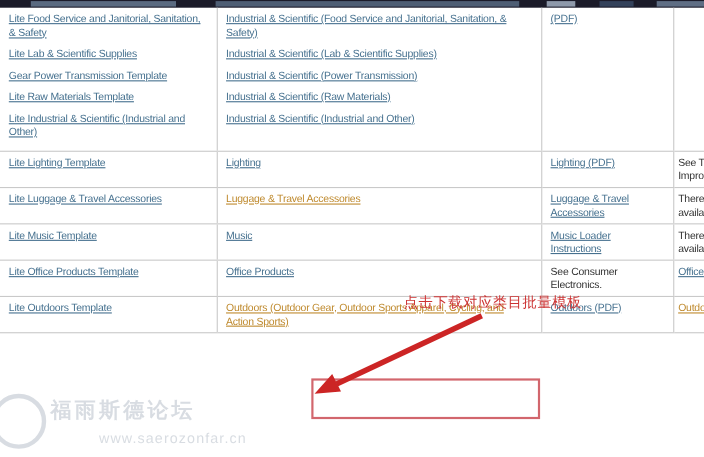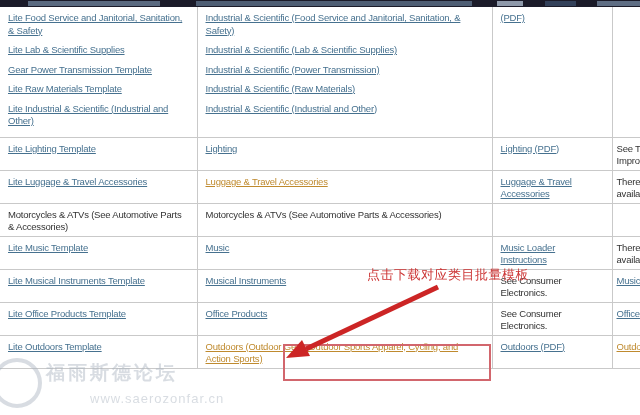--- a/index.html
+++ b/index.html
@@ -103,43 +103,31 @@
   <tr style="height:28px">
     <td class="c1"><a class="lnk">Lite Luggage &amp; Travel Accessories</a></td>
     <td class="c2"><a class="lnk visited">Luggage &amp; Travel Accessories</a></td>
     <td class="c3"><a class="lnk">Luggage &amp; Travel Accessories</a></td>
     <td class="c4">
       <span class="plain">There</span><br>
       <span class="plain">availa</span>
     </td>
   </tr>
 
-  <tr style="height:28px">
-    <td class="c1"><span class="plain">Motorcycles &amp; ATVs (See Automotive Parts &amp; Accessories)</span></td>
-    <td class="c2"><span class="plain nowrap">Motorcycles &amp; ATVs (See Automotive Parts &amp; Accessories)</span></td>
-    <td class="c3"></td>
-    <td class="c4"></td>
-  </tr>
 
   <tr style="height:29px">
     <td class="c1"><a class="lnk">Lite Music Template</a></td>
     <td class="c2"><a class="lnk">Music</a></td>
     <td class="c3"><a class="lnk">Music Loader Instructions</a></td>
     <td class="c4">
       <span class="plain">There</span><br>
       <span class="plain">availa</span>
     </td>
   </tr>
 
-  <tr style="height:28px">
-    <td class="c1"><a class="lnk">Lite Musical Instruments Template</a></td>
-    <td class="c2"><a class="lnk">Musical Instruments</a></td>
-    <td class="c3"><span class="plain">See Consumer Electronics.</span></td>
-    <td class="c4"><a class="lnk">Music</a></td>
-  </tr>
 
   <tr style="height:28px">
     <td class="c1"><a class="lnk">Lite Office Products Template</a></td>
     <td class="c2"><a class="lnk">Office Products</a></td>
     <td class="c3"><span class="plain">See Consumer Electronics.</span></td>
     <td class="c4"><a class="lnk">Office</a></td>
   </tr>
 
   <tr style="height:32px">
     <td class="c1"><a class="lnk">Lite Outdoors Template</a></td>

